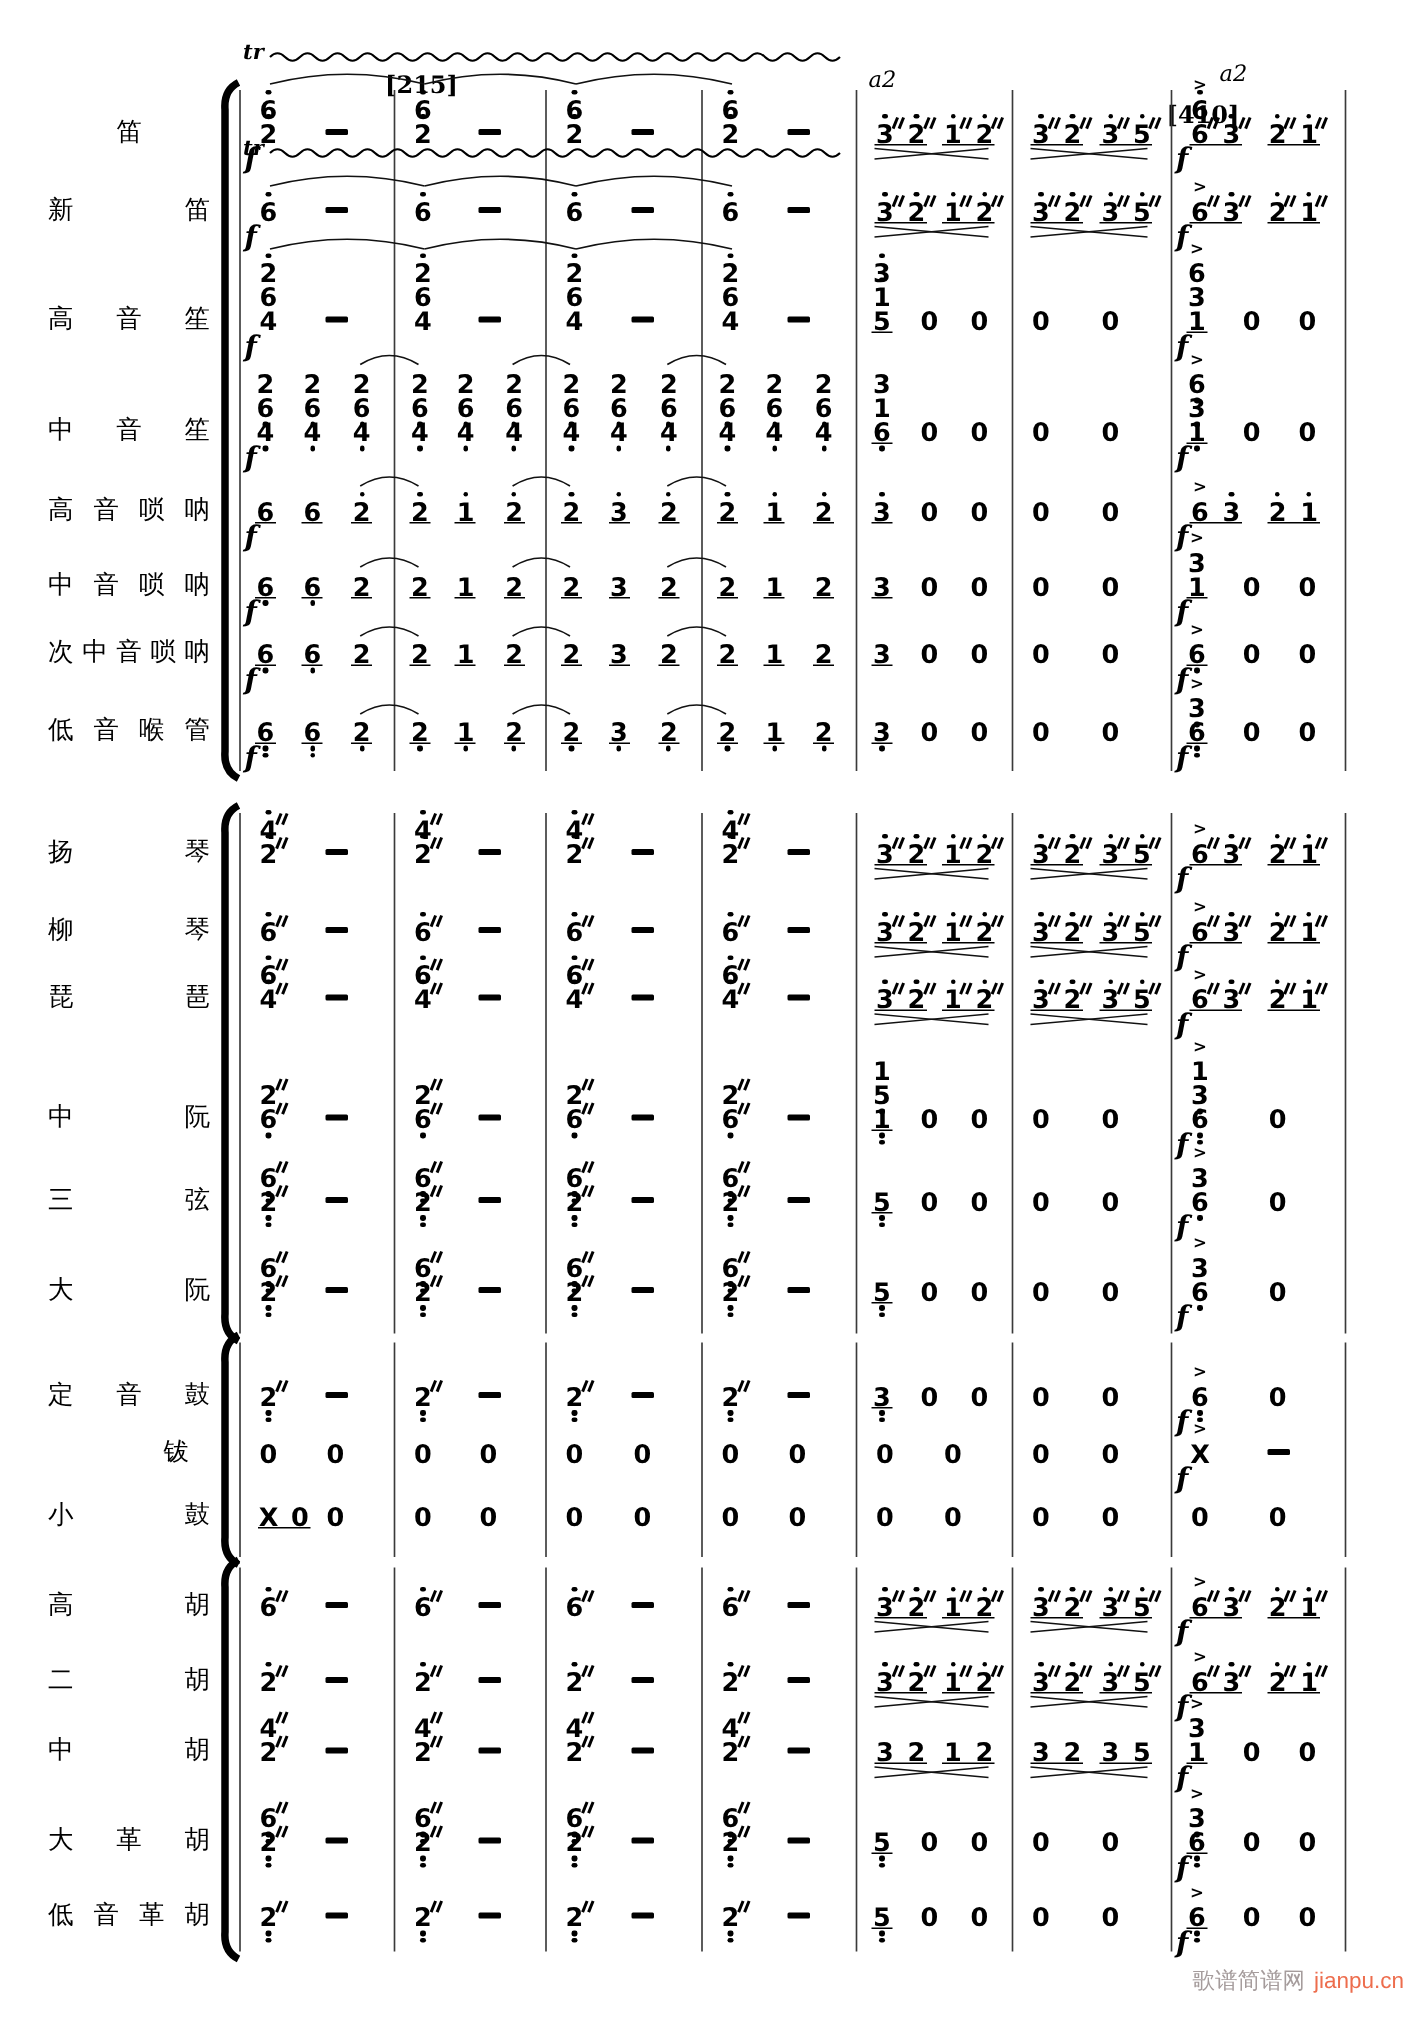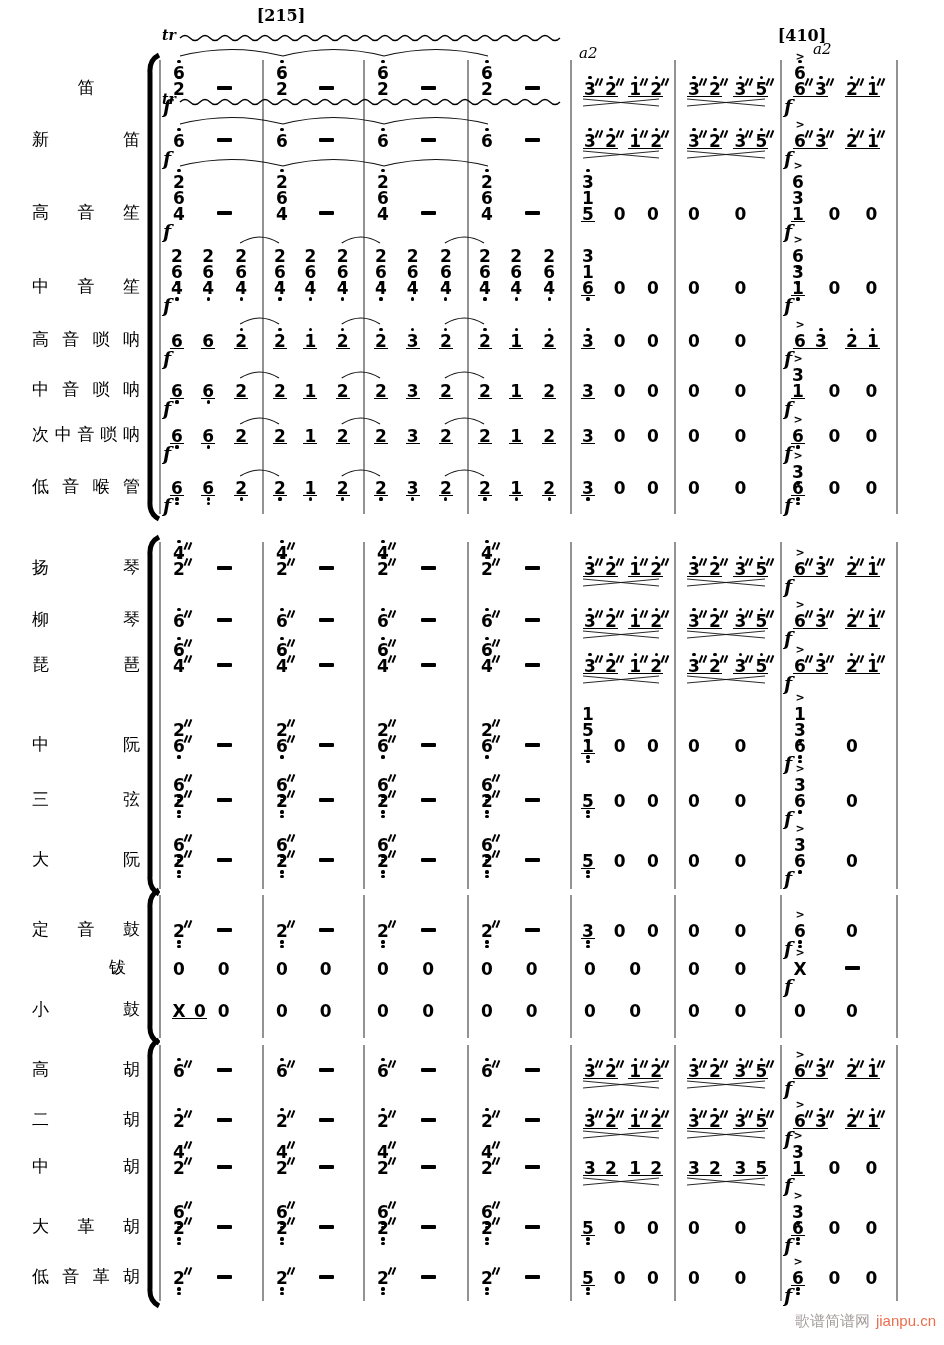--- a/index.html
+++ b/index.html
@@ -13,21 +13,21 @@
   .comp{position:relative;width:14px;height:16px;text-align:center;}
   .ch{font:700 17px/16px "DejaVu Sans",sans-serif;color:#000;}
   .dA{position:absolute;left:50%;margin-left:-1.6px;width:3.2px;height:3.2px;border-radius:50%;background:#000;}
   .trem{position:absolute;left:12.5px;top:-2px;width:11px;height:10px;}
   .trem i{position:absolute;top:0;width:1.7px;height:7.5px;background:#000;transform:rotate(22deg);}
   .acc{position:absolute;top:-12px;left:0;right:0;text-align:center;font:700 11px/10px "DejaVu Sans",sans-serif;color:#000;}
   .dash{position:absolute;width:15px;height:3.6px;background:#000;border-radius:1px;}
   .dyn{position:absolute;font:italic 700 19px/18px "DejaVu Serif",serif;color:#000;}
   .albl{position:absolute;font:italic 400 15px/14px "DejaVu Serif",serif;color:#000;}
   .trtxt{position:absolute;font:italic 700 14px/13px "DejaVu Serif",serif;color:#000;}
-  .reh{position:absolute;transform:translateX(-50%);font:700 16px/16px "DejaVu Serif",serif;color:#000;letter-spacing:0;}
+  .reh{position:absolute;transform:translateX(-50%);font:700 16px/16px "DejaVu Serif",serif;color:#000;letter-spacing:0;margin-top:41px;}
   .ilabel{position:absolute;left:32px;width:108px;height:24px;display:flex;justify-content:space-between;
           font:400 17px/24px "Liberation Serif",serif;color:#000;}
   .ilabel.center{justify-content:center;}
   .ilabel.right{justify-content:flex-end;padding-right:14px;box-sizing:border-box;}
   #watermark{position:absolute;right:8px;top:1312px;font:400 15px/18px "Liberation Sans",sans-serif;}
   #watermark .site{color:#a59c9c;}
   #watermark .url{color:#ed6d4d;margin-left:6px;}
 </style>
 </head>
 <body>

